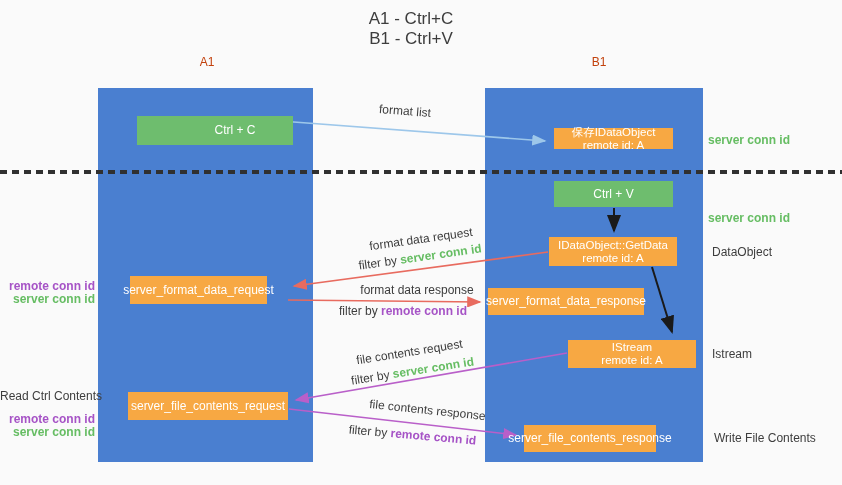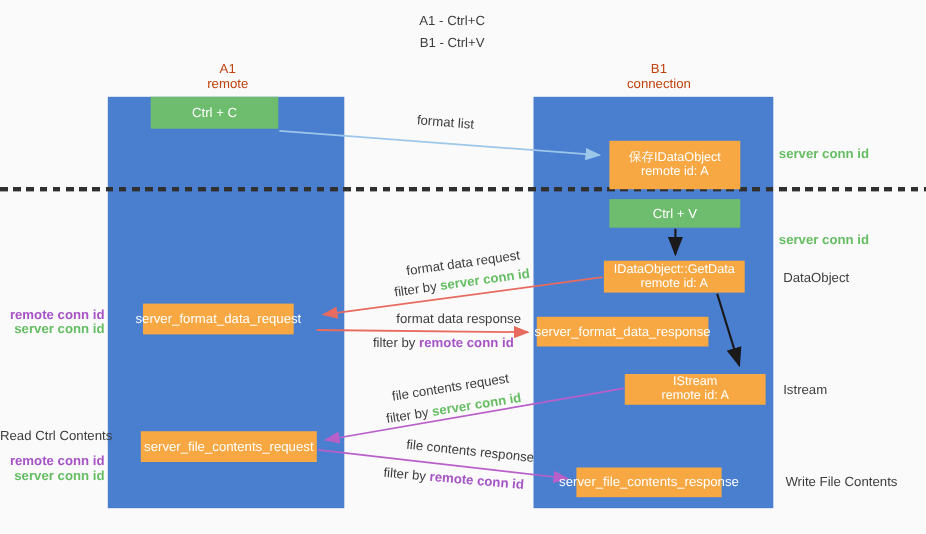--- a/index.html
+++ b/index.html
@@ -4,21 +4,21 @@
 <style>
   html,body { margin:0; padding:0; }
   .stage {
     position:relative; width:842px; height:485px;
     background:#fafafa; overflow:hidden;
     font-family:"Liberation Sans", sans-serif;
     color:#3d3d3d;
   }
   .title {
     position:absolute; left:301px; top:9px; width:220px;
-    text-align:center; font-size:12px; line-height:20px; color:#3d3d3d;
+    text-align:center; font-size:17px; line-height:20px; color:#3d3d3d;
     z-index:6;
   }
   .lane-header {
     position:absolute; top:55px; width:120px; text-align:center;
     font-size:12px; line-height:14px; color:#c2410c; z-index:6;
   }
   .lane { position:absolute; top:88px; height:374px; background:#4a7fd0; z-index:1; }
   .cutline {
     position:absolute; left:0; top:170px; width:842px; height:4px; z-index:2;
     background:repeating-linear-gradient(90deg,#303030 0 7px,transparent 7px 12px);
@@ -46,25 +46,23 @@
 
 <div class="stage">
 
   <div class="title">
     <div>A1 - Ctrl+C</div>
     <div>B1 - Ctrl+V</div>
   </div>
 
   <div class="lane-header" style="left:147px;">
     <div>A1</div>
-    <div>remote</div>
   </div>
   <div class="lane-header" style="left:539px;">
     <div>B1</div>
-    <div>connection</div>
   </div>
 
   <div class="lane" style="left:98px;  width:215px;"></div>
   <div class="lane" style="left:485px; width:218px;"></div>
 
   <div class="cutline"></div>
 
   <svg class="arrows" width="842" height="485">
     <defs>
       <marker id="mBlue" markerWidth="9" markerHeight="7" refX="8" refY="3.5" orient="auto">
@@ -82,25 +80,25 @@
     </defs>
     <line x1="254" y1="119" x2="545" y2="141" stroke="#9dc7ea" stroke-width="1.6" marker-end="url(#mBlue)"></line>
     <line x1="614" y1="208" x2="614" y2="231" stroke="#1a1a1a" stroke-width="2" marker-end="url(#mBlack)"></line>
     <line x1="652" y1="267" x2="672" y2="332" stroke="#1a1a1a" stroke-width="2" marker-end="url(#mBlack)"></line>
     <line x1="548" y1="252" x2="294" y2="286" stroke="#e86b5f" stroke-width="1.6" marker-end="url(#mRed)"></line>
     <line x1="288" y1="300" x2="480" y2="302" stroke="#e86b5f" stroke-width="1.6" marker-end="url(#mRed)"></line>
     <line x1="567" y1="353" x2="296" y2="400" stroke="#b95fc9" stroke-width="1.6" marker-end="url(#mPurple)"></line>
     <line x1="289" y1="409" x2="516" y2="435" stroke="#b95fc9" stroke-width="1.6" marker-end="url(#mPurple)"></line>
   </svg>
 
-  <div class="node green" style="left:137px; top:88px; width:116px; height:29px;">
+  <div class="node green" style="left:137px; top:116px; width:116px; height:29px;padding-left:40px;">
     <span>Ctrl + C</span>
   </div>
 
-  <div class="node orange" style="left:554px; top:128px; width:119px; height:44px;">
+  <div class="node orange" style="left:554px; top:128px; width:119px; height:21px;">
     <span>保存IDataObject</span>
     <span>remote id: A</span>
   </div>
 
   <div class="node green" style="left:554px; top:181px; width:119px; height:26px;">
     <span>Ctrl + V</span>
   </div>
 
   <div class="node orange" style="left:549px; top:237px; width:128px; height:29px;">
     <span>IDataObject::GetData</span>

